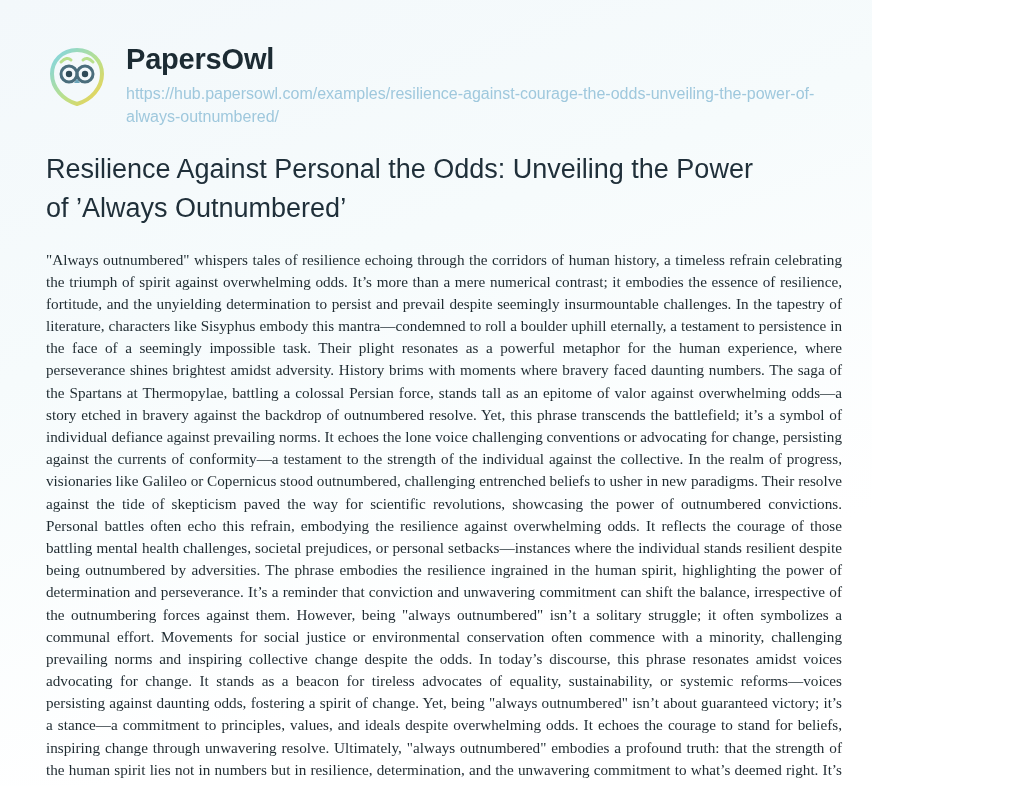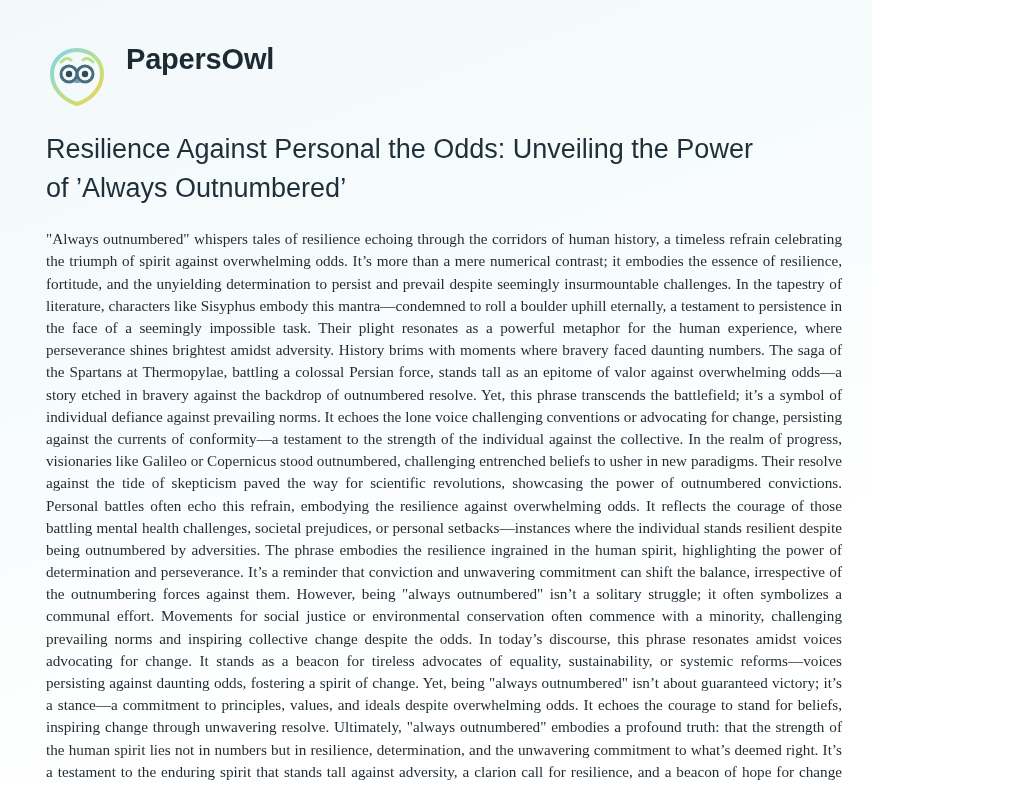--- a/index.html
+++ b/index.html
@@ -103,20 +103,21 @@
           <circle cx="23" cy="28" r="8" fill="none" stroke="#4a6d7c" stroke-width="3"></circle>
           <circle cx="39" cy="28" r="8" fill="none" stroke="#4a6d7c" stroke-width="3"></circle>
           <circle cx="23" cy="28" r="3.2" fill="#2f4a57"></circle>
           <circle cx="39" cy="28" r="3.2" fill="#2f4a57"></circle>
           <path d="M31 33 l-3 4 h6 z" fill="#6aa3b8"></path>
           <path d="M15 16 q6 -6 10 -2 M47 16 q-6 -6 -10 -2" fill="none" stroke="#b9e08c" stroke-width="3" stroke-linecap="round"></path>
         </svg>
       </div>
       <div class="brand-block">
         <div class="brand-name">PapersOwl</div>
+        <div class="brand-url">https://hub.papersowl.com/examples/resilience-against-courage-the-odds-unveiling-the-power-of-always-outnumbered/</div>
       </div>
     </div>
 
     <h1 class="doc-title">Resilience Against Personal the Odds: Unveiling the Power of ’Always Outnumbered’</h1>
 
     <div class="doc-body">"Always outnumbered" whispers tales of resilience echoing through the corridors of human history, a timeless refrain celebrating the triumph of spirit against overwhelming odds. It’s more than a mere numerical contrast; it embodies the essence of resilience, fortitude, and the unyielding determination to persist and prevail despite seemingly insurmountable challenges. In the tapestry of literature, characters like Sisyphus embody this mantra—condemned to roll a boulder uphill eternally, a testament to persistence in the face of a seemingly impossible task. Their plight resonates as a powerful metaphor for the human experience, where perseverance shines brightest amidst adversity. History brims with moments where bravery faced daunting numbers. The saga of the Spartans at Thermopylae, battling a colossal Persian force, stands tall as an epitome of valor against overwhelming odds—a story etched in bravery against the backdrop of outnumbered resolve. Yet, this phrase transcends the battlefield; it’s a symbol of individual defiance against prevailing norms. It echoes the lone voice challenging conventions or advocating for change, persisting against the currents of conformity—a testament to the strength of the individual against the collective. In the realm of progress, visionaries like Galileo or Copernicus stood outnumbered, challenging entrenched beliefs to usher in new paradigms. Their resolve against the tide of skepticism paved the way for scientific revolutions, showcasing the power of outnumbered convictions. Personal battles often echo this refrain, embodying the resilience against overwhelming odds. It reflects the courage of those battling mental health challenges, societal prejudices, or personal setbacks—instances where the individual stands resilient despite being outnumbered by adversities. The phrase embodies the resilience ingrained in the human spirit, highlighting the power of determination and perseverance. It’s a reminder that conviction and unwavering commitment can shift the balance, irrespective of the outnumbering forces against them. However, being "always outnumbered" isn’t a solitary struggle; it often symbolizes a communal effort. Movements for social justice or environmental conservation often commence with a minority, challenging prevailing norms and inspiring collective change despite the odds. In today’s discourse, this phrase resonates amidst voices advocating for change. It stands as a beacon for tireless advocates of equality, sustainability, or systemic reforms—voices persisting against daunting odds, fostering a spirit of change. Yet, being "always outnumbered" isn’t about guaranteed victory; it’s a stance—a commitment to principles, values, and ideals despite overwhelming odds. It echoes the courage to stand for beliefs, inspiring change through unwavering resolve. Ultimately, "always outnumbered" embodies a profound truth: that the strength of the human spirit lies not in numbers but in resilience, determination, and the unwavering commitment to what’s deemed right. It’s a testament to the enduring spirit that stands tall against adversity, a clarion call for resilience, and a beacon of hope for change against all</div>
 
   </div>
 </div>
 

